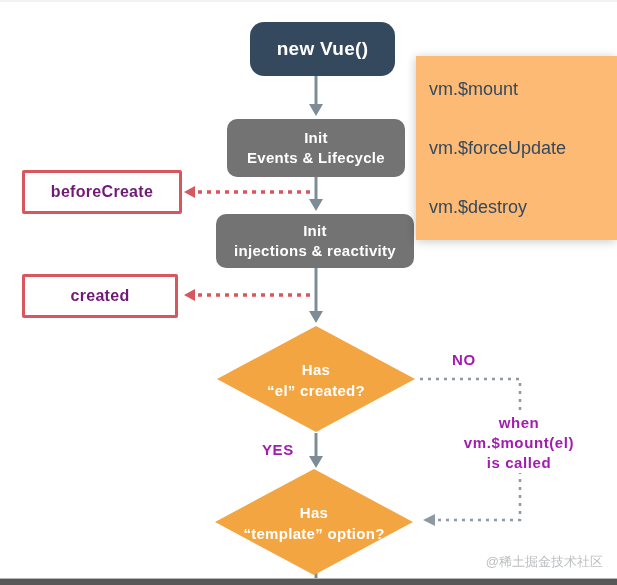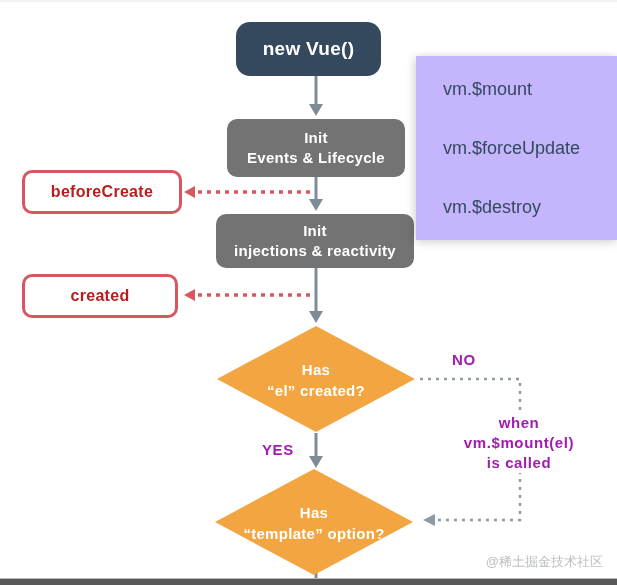--- a/index.html
+++ b/index.html
@@ -8,49 +8,49 @@
     width:617px;height:585px;
     background:#ffffff;
     overflow:hidden;
     font-family:"Liberation Sans", sans-serif;
     border-top:2px solid #f2f1f1;
     box-sizing:border-box;
   }
   .abs{position:absolute;}
   
   .node-dark{
-    left:236px;top:20px;width:145px;height:54px;
+    left:250px;top:20px;width:145px;height:54px;
     background:#35495e;border-radius:14px;
     display:flex;align-items:center;justify-content:center;
     color:#ffffff;font-size:19px;font-weight:700;letter-spacing:.3px;
     z-index:3;
   }
   .node-green{
     background:#737373;border-radius:10px;
     display:flex;flex-direction:column;align-items:center;justify-content:center;
     color:#ffffff;font-size:15px;font-weight:600;line-height:20px;letter-spacing:.3px;
     z-index:2;
   }
   .green1{left:227px;top:117px;width:178px;height:58px;}
   .green2{left:216px;top:212px;width:198px;height:54px;}
   .hook{
-    background:#ffffff;border:3px solid #d8565e;border-radius:10px;
+    background:#ffffff;border:3px solid #d8565e;border-radius:2px;
     display:flex;align-items:center;justify-content:center;
-    color:#b91c1c;font-size:16px;font-weight:700;letter-spacing:.3px;
+    color:#701a75;font-size:16px;font-weight:700;letter-spacing:.3px;
     box-sizing:border-box;z-index:3;
   }
   .hook1{left:22px;top:168px;width:160px;height:44px;}
   .hook2{left:22px;top:272px;width:156px;height:44px;}
   
   .panel{
     left:416px;top:54px;width:201px;height:184px;
-    background:#c4b5fd;
+    background:#fdba74;
     box-shadow:0 2px 10px rgba(0,0,0,.16), -2px 0 8px rgba(0,0,0,.06);
     display:flex;flex-direction:column;justify-content:space-around;
-    padding:4px 0 4px 27px;box-sizing:border-box;
+    padding:4px 0 4px 13px;box-sizing:border-box;
     z-index:6;
   }
   .panel-item{
     color:#35495e;font-size:18px;line-height:24px;
   }
   
   .diamond-label{
     display:flex;flex-direction:column;align-items:center;justify-content:center;
     color:#ffffff;font-size:15px;font-weight:600;line-height:21px;letter-spacing:.3px;
     text-align:right;z-index:2;

